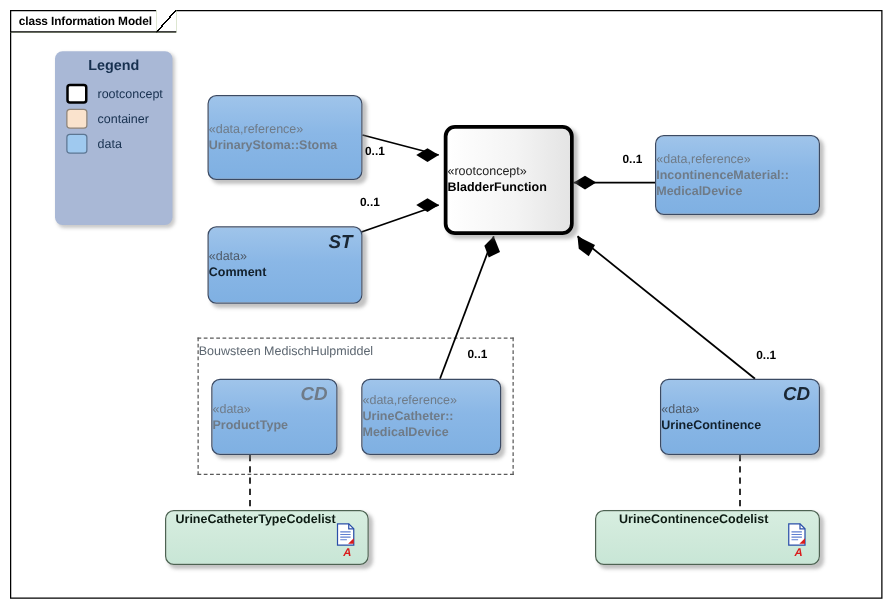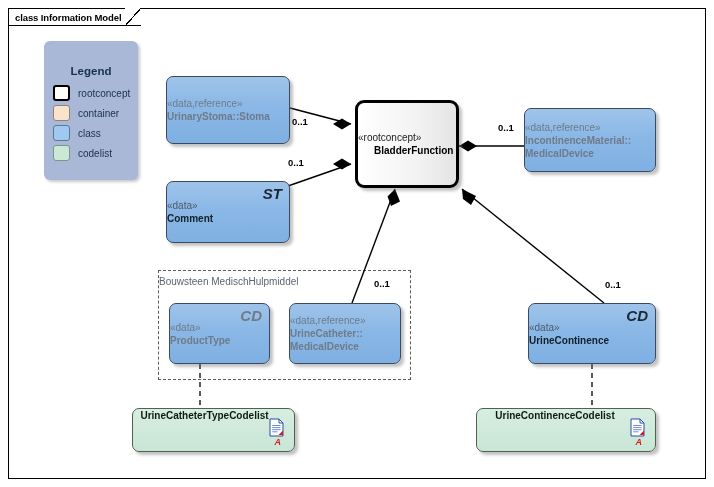--- a/index.html
+++ b/index.html
@@ -129,21 +129,21 @@
   .n-solid .corner { color: #1a2734; }
 
   
   .n-root {
     border: 3px solid #000000;
     border-radius: 9px;
     background: linear-gradient(to right, #ffffff 0%, #f4f4f4 55%, #e4e4e4 100%);
     color: #000000;
   }
   .n-root .stereo { color: #222; }
-  .n-root .nm { color: #000; padding-left: 16px; }
+  .n-root .nm { color: #000; }
 
   
   .n-codelist {
     border: 1px solid #4d6352;
     background: linear-gradient(to bottom, #d7eee0 0%, #cfe9da 55%, #c8e6d6 100%);
     color: #12251a;
     flex-direction: row;
     justify-content: center;
   }
   .n-codelist .nm {
@@ -195,21 +195,21 @@
     border-radius: 6px;
     box-sizing: border-box;
     z-index: 4;
     box-shadow: 2px 2px 3px rgba(120,120,120,0.4);
   }
   .legend-title {
     text-align: center;
     font-size: 11.5px;
     font-weight: bold;
     color: #17304f;
-    margin-top: 24px;
+    margin-top: 6px;
   }
   .legend-rows {
     margin-top: 6px;
     padding-left: 9px;
   }
   .legend-row {
     display: flex;
     align-items: center;
     height: 20px;
   }
@@ -299,25 +299,21 @@
       <div class="legend-row">
         <span class="swatch sw-rootconcept"></span>
         <span class="legend-label">rootconcept</span>
       </div>
       <div class="legend-row">
         <span class="swatch sw-container"></span>
         <span class="legend-label">container</span>
       </div>
       <div class="legend-row">
         <span class="swatch sw-data"></span>
-        <span class="legend-label">class</span>
-      </div>
-      <div class="legend-row">
-        <span class="swatch sw-codelist"></span>
-        <span class="legend-label">codelist</span>
+        <span class="legend-label">data</span>
       </div>
     </div>
   </div>
 
   <div class="group" style="left:158px; top:270px; width:253px; height:110px;">
     <div class="group-label">Bouwsteen MedischHulpmiddel</div>
   </div>
 
   <div class="node n-data n-dim" style="left:166px; top:76px; width:124px; height:68px;">
     <div class="stereo">«data,reference»</div>

